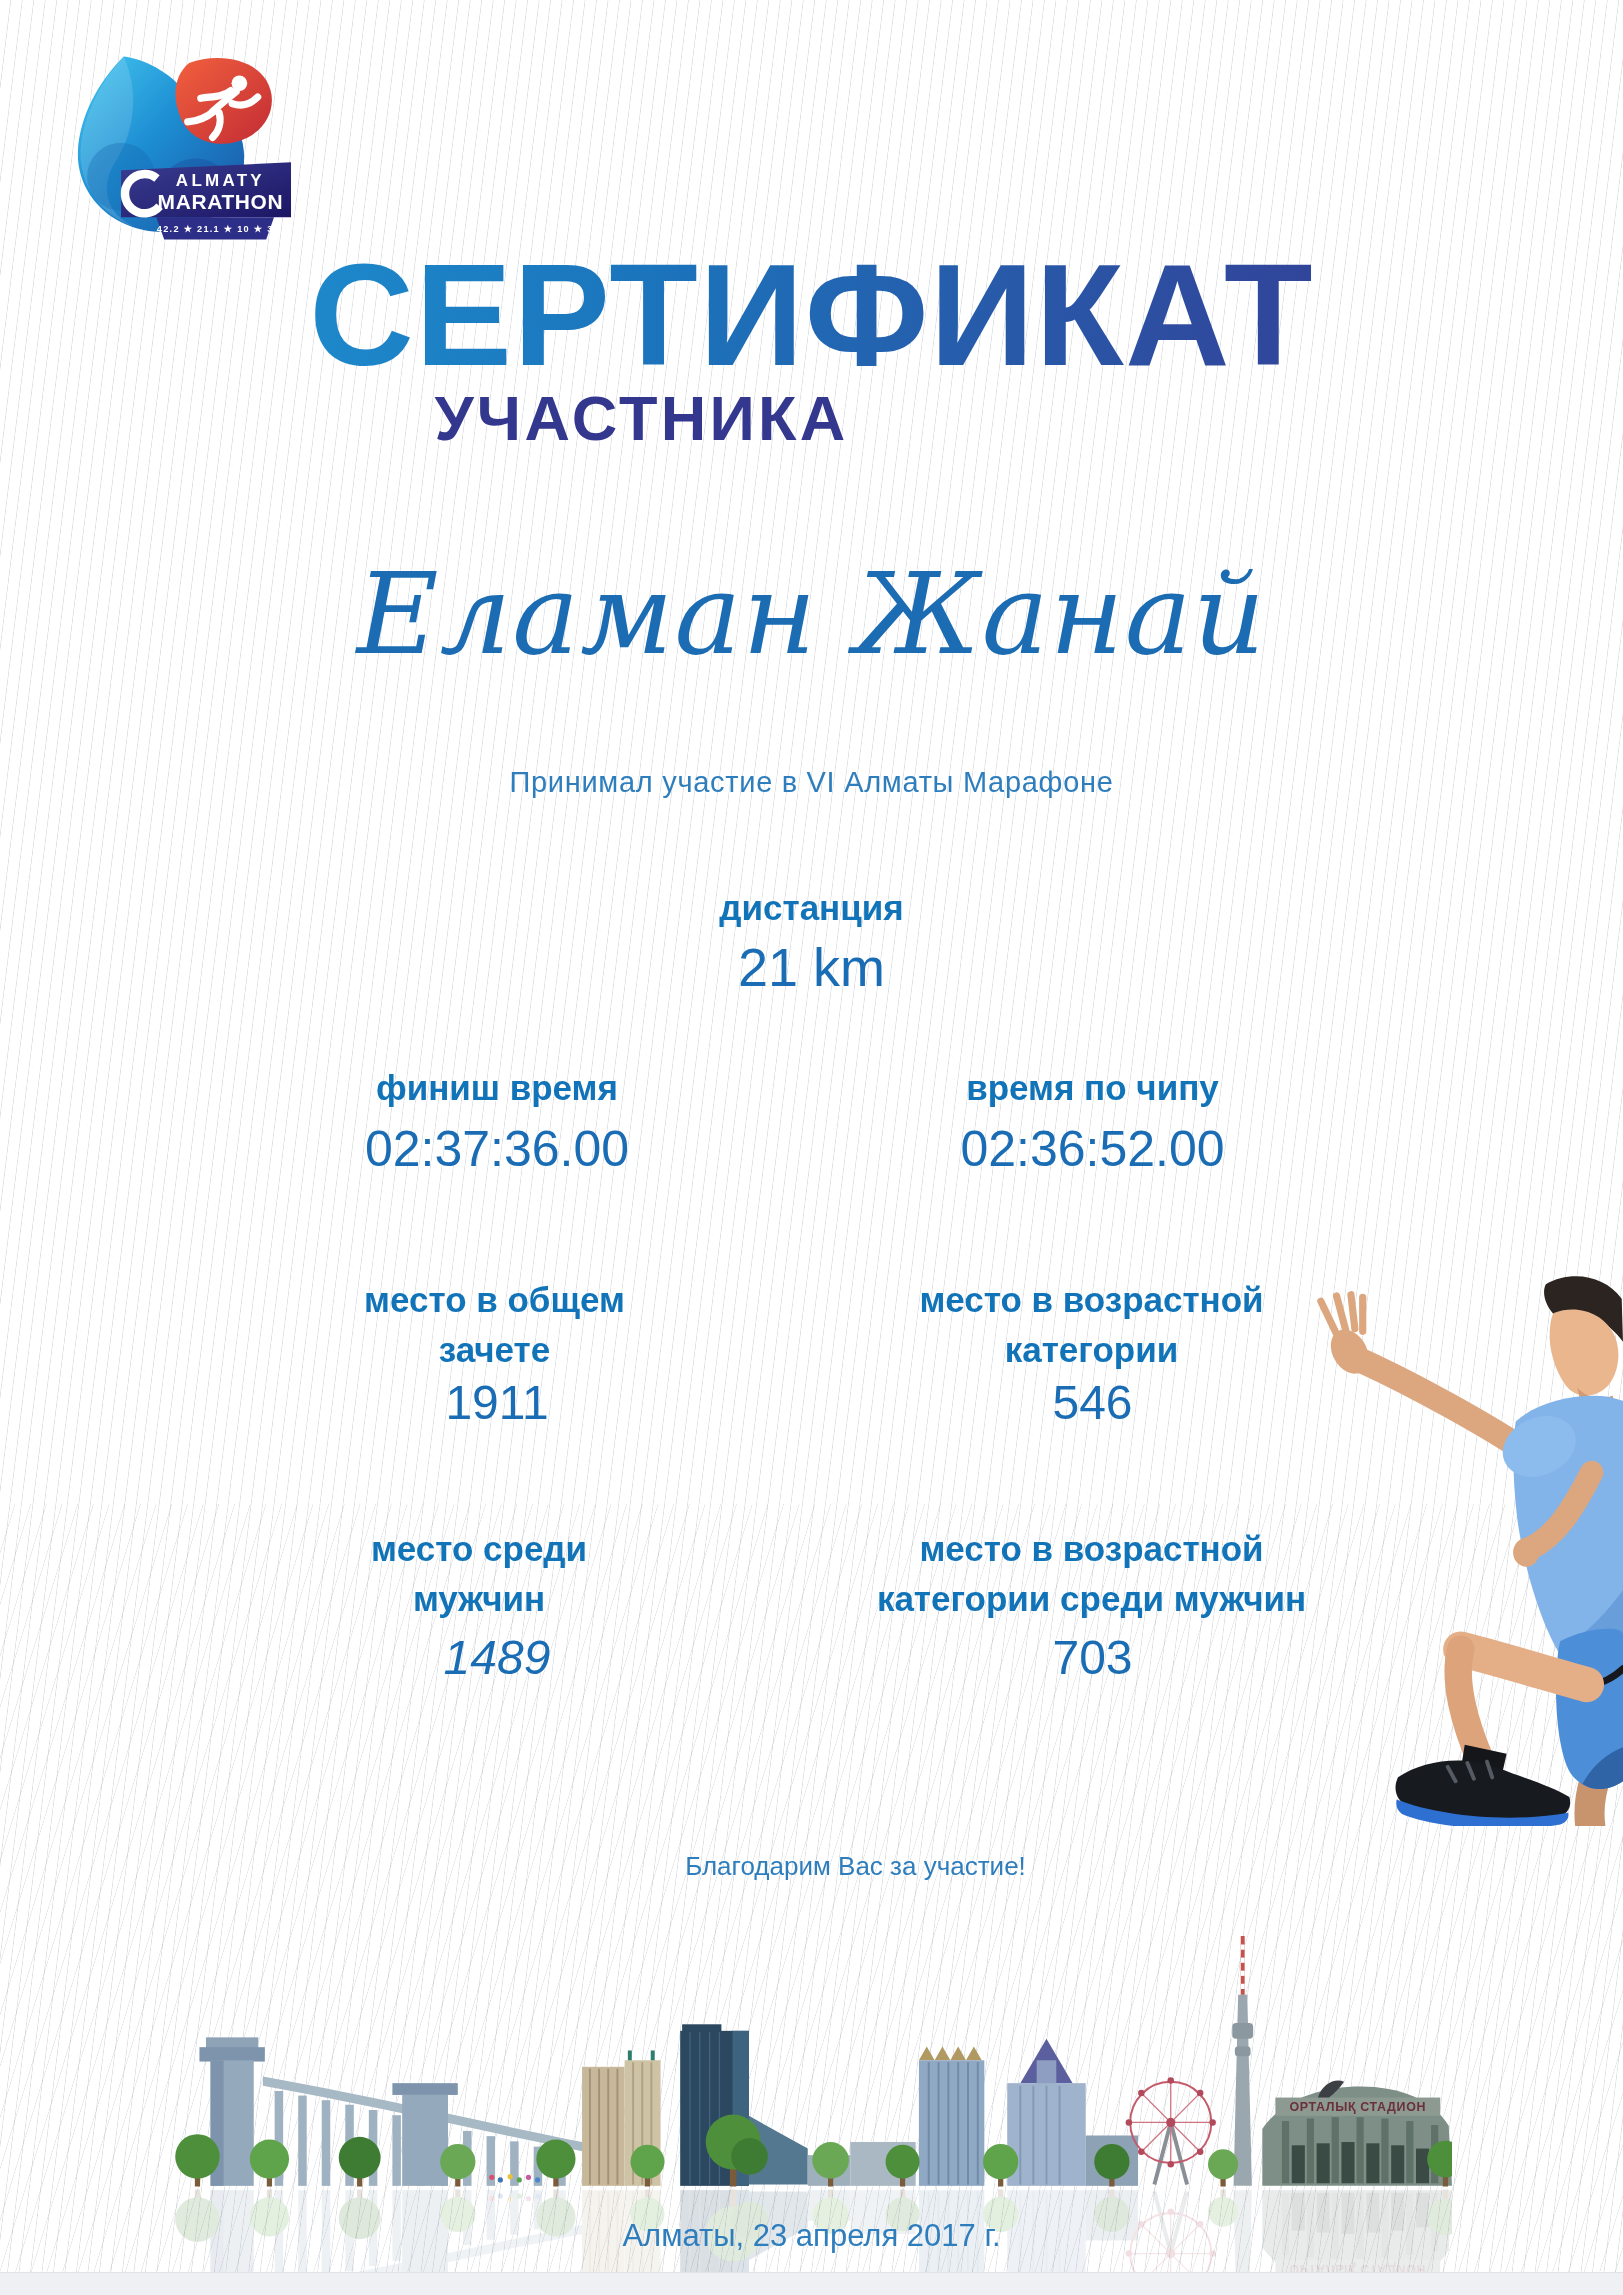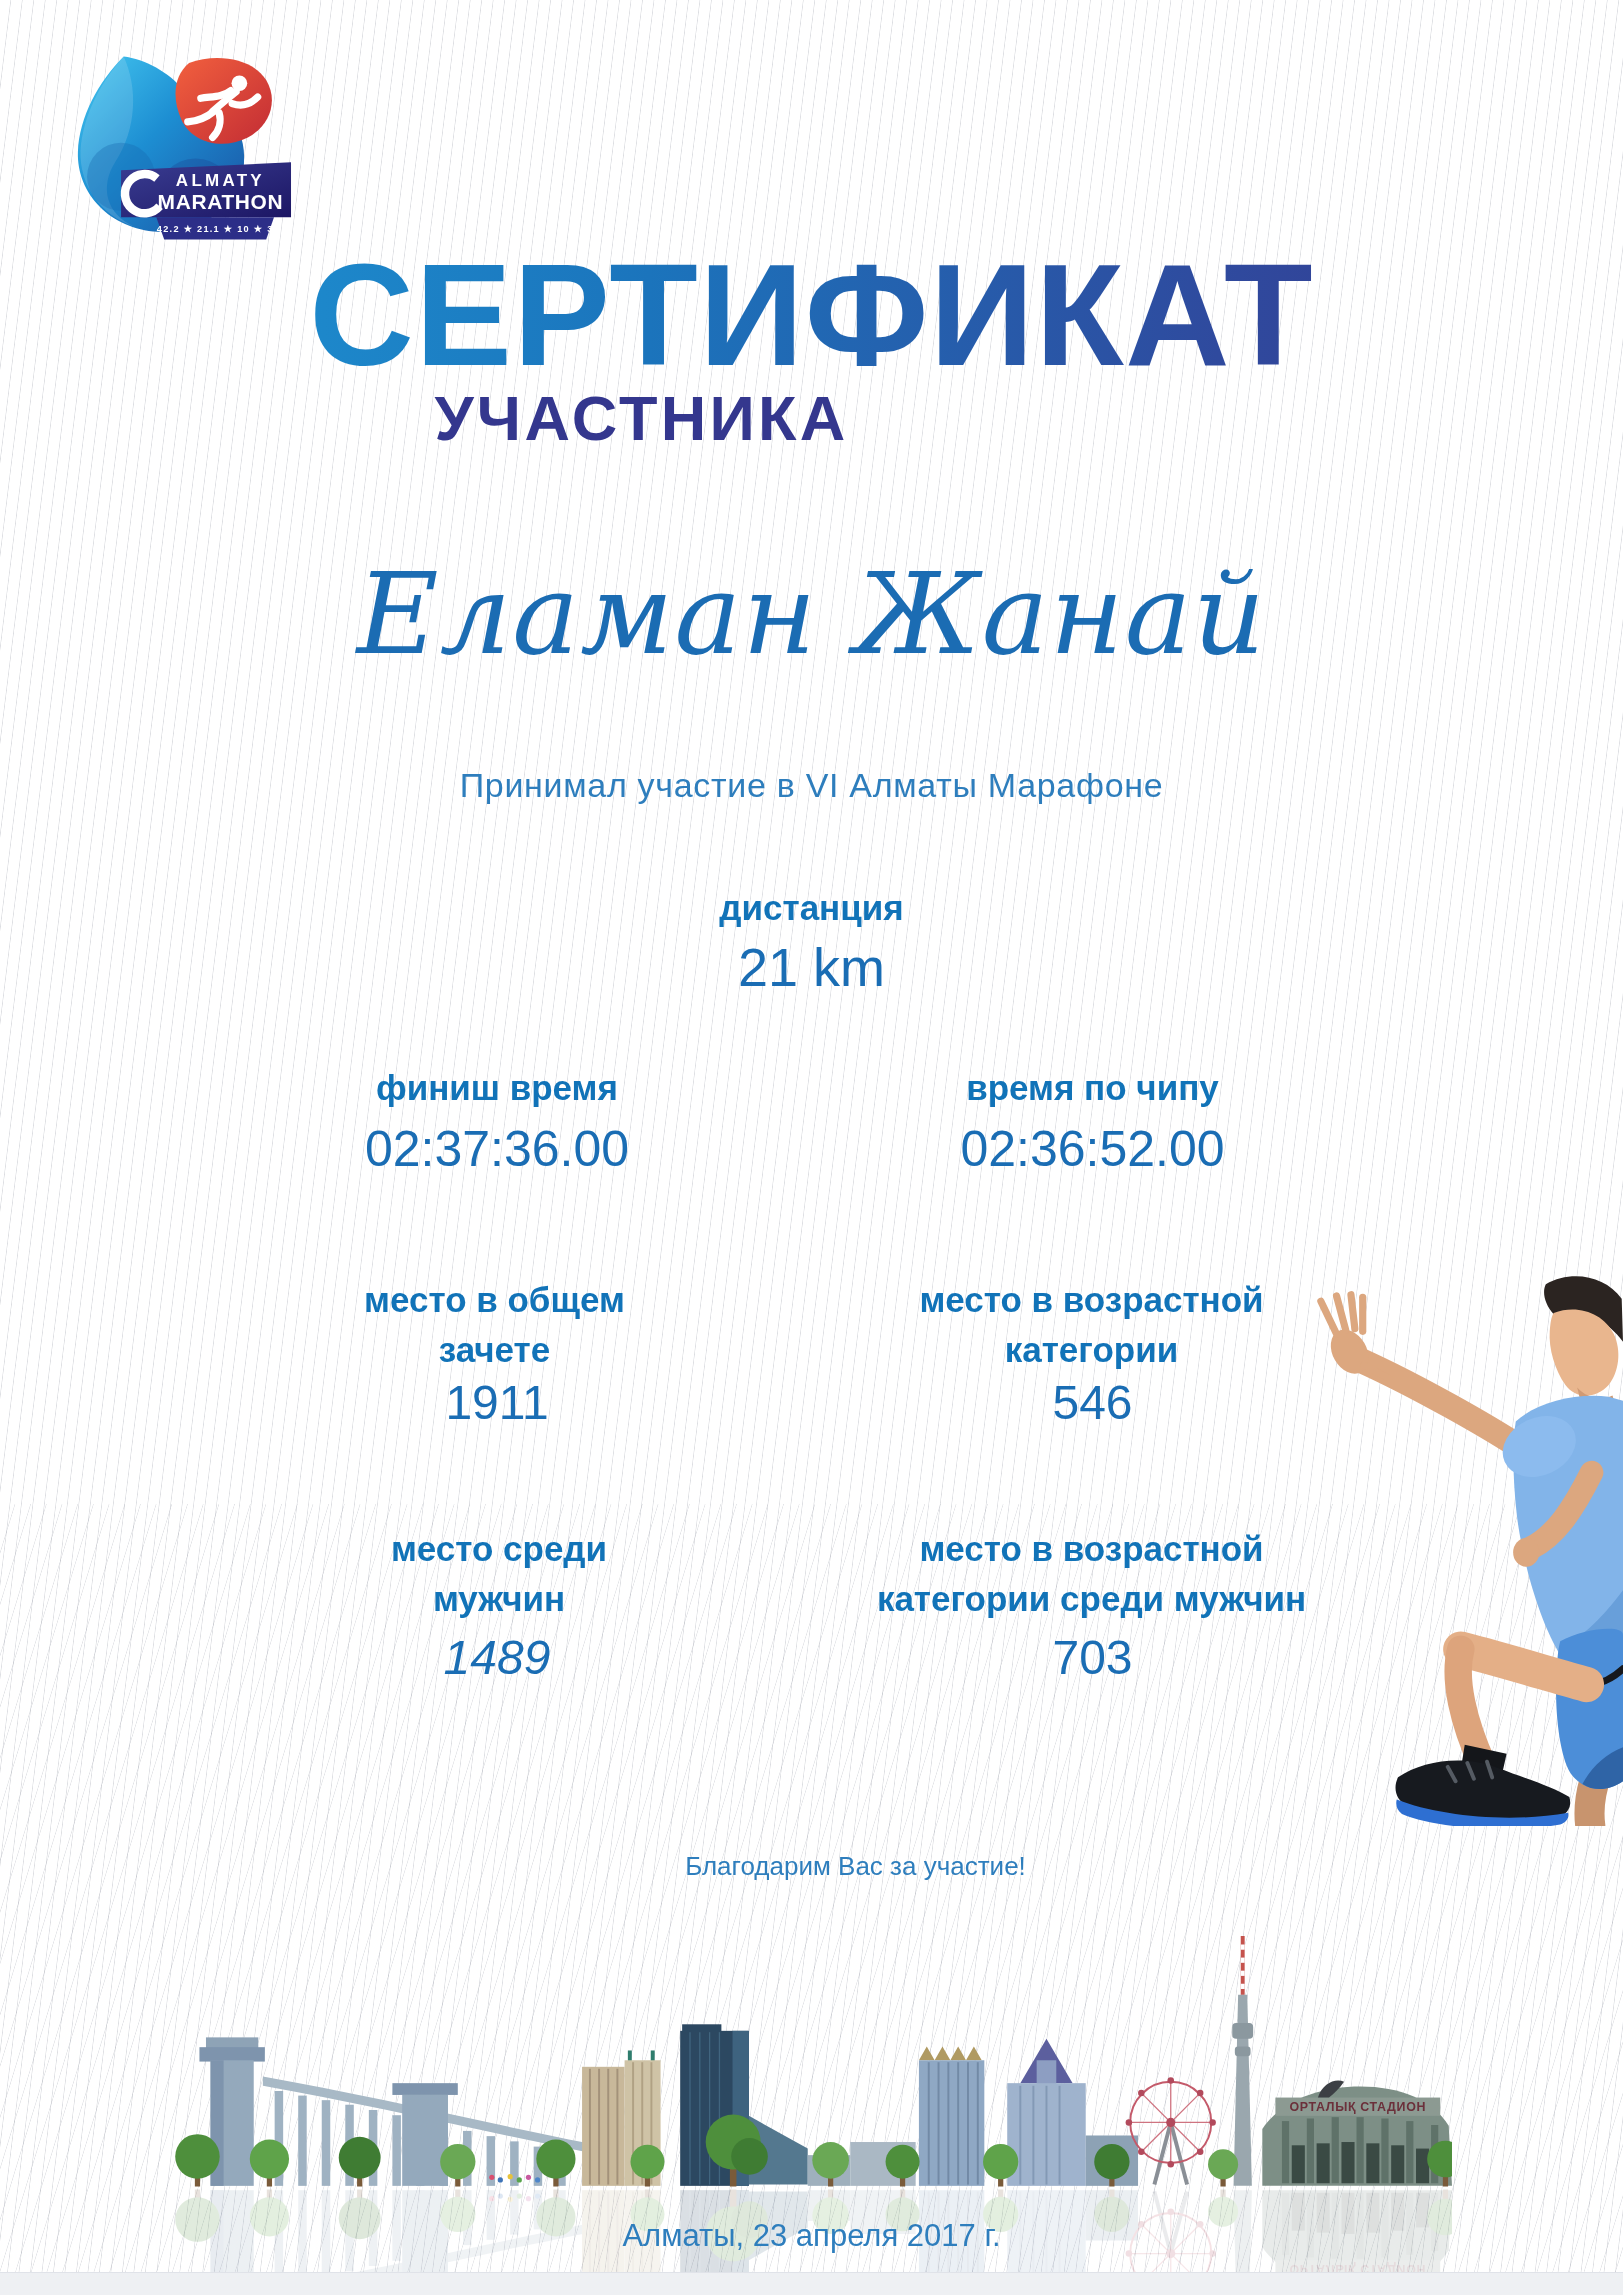--- a/index.html
+++ b/index.html
@@ -36,21 +36,21 @@
   }
   .title-sub {
     left:0; top:387px; width:1283px; text-align:center; z-index:4;
     font-size:63px; font-weight:bold; letter-spacing:3.3px; color:#34378e; line-height:1;
   }
   .participant-name {
     top:553px; z-index:4;
     font-family:"DejaVu Serif", serif; font-style:italic; font-weight:normal;
     font-size:112px; color:#1b6cb3; line-height:1.1; letter-spacing:1.3px;
   }
-  .subtitle { top:766px; font-size:34px; color:#2e7ebd; z-index:4; letter-spacing:0.7px; }
+  .subtitle { top:766px; font-size:29px; color:#2e7ebd; z-index:4; letter-spacing:0.7px; }
 
   .stat-label { position:absolute; z-index:4; font-weight:bold; font-size:35px; color:#1173b8; text-align:center; line-height:1.42; }
   .stat-value { position:absolute; z-index:4; font-size:48px; color:#1a6db4; text-align:center; line-height:1; font-weight:normal; }
 
   .dist-label { top:883px; }
   .dist-value { top:940px; font-size:54px; }
 
   .thanks { top:1851px; font-size:26px; color:#2e7ebd; z-index:4;margin-left:44px; }
   .date-line { top:2218px; font-size:31px; color:#2e7ebd; z-index:6; }
 
@@ -129,21 +129,21 @@
 <div class="stat-label" style="left:196px; width:602px; top:1063px;">финиш время</div>
 <div class="stat-label" style="left:785px; width:615px; top:1063px;">время по чипу</div>
 <div class="stat-value" style="left:196px; width:602px; top:1124px; font-size:50px;">02:37:36.00</div>
 <div class="stat-value" style="left:785px; width:615px; top:1124px; font-size:50px;">02:36:52.00</div>
 
 <div class="stat-label" style="left:341px; width:307px; top:1275px;">место в общем зачете</div>
 <div class="stat-label" style="left:889px; width:405px; top:1275px;">место в возрастной категории</div>
 <div class="stat-value" style="left:196px; width:602px; top:1379px;">1911</div>
 <div class="stat-value" style="left:785px; width:615px; top:1379px;">546</div>
 
-<div class="stat-label" style="left:368px; width:262px; top:1524px;">место среди мужчин</div>
+<div class="stat-label" style="left:348px; width:262px; top:1524px;">место среди мужчин</div>
 <div class="stat-label" style="left:853px; width:477px; top:1524px;">место в возрастной категории среди мужчин</div>
 <div class="stat-value" style="left:196px; width:602px; top:1634px;font-style:italic;">1489</div>
 <div class="stat-value" style="left:785px; width:615px; top:1634px;">703</div>
 
 <div class="abs center thanks">Благодарим Вас за участие!</div>
 
 <svg class="abs runner" viewBox="0 0 500 880">
   <g stroke-linecap="round">
 
     <path d="M468,780 C452,816 446,850 450,880" stroke="#c8946e" stroke-width="46" fill="none"></path>

